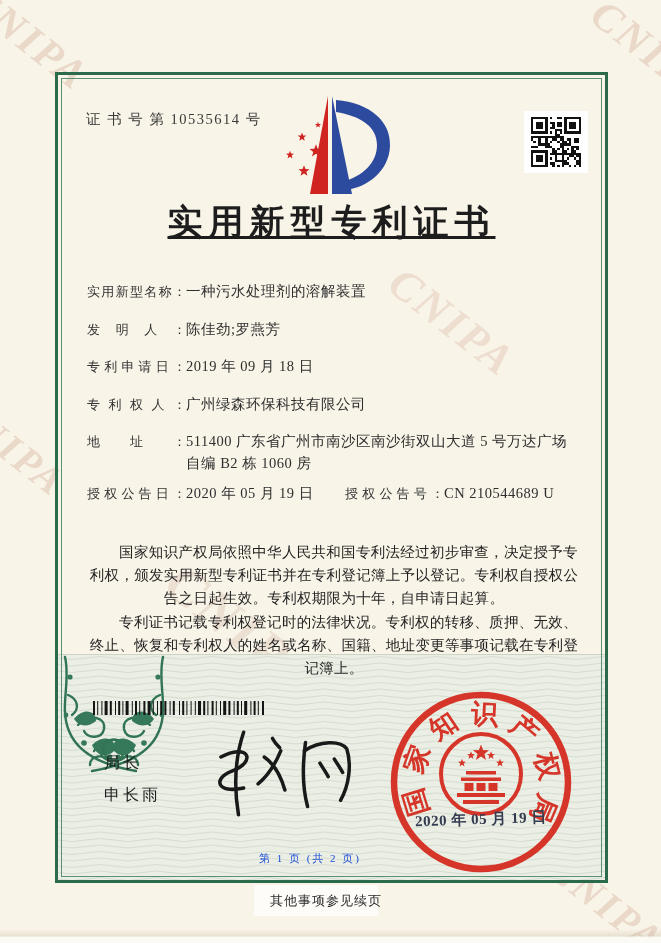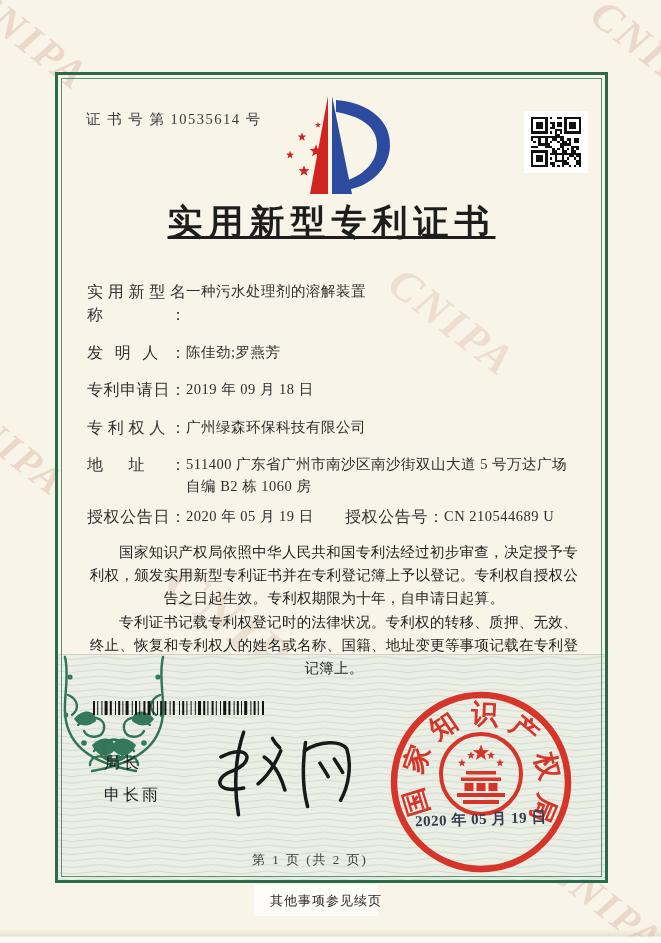--- a/index.html
+++ b/index.html
@@ -22,41 +22,41 @@
   
   .cert-number{position:absolute;left:86px;top:110px;font-size:14.5px;letter-spacing:1.5px;color:#3a3a3a;}
   .logo{position:absolute;left:266px;top:93px;width:130px;height:106px;}
   .qr-patch{position:absolute;left:524px;top:111px;width:64px;height:62px;background:#fefefe;
             display:flex;align-items:center;justify-content:center;}
   .title{position:absolute;left:55px;top:199px;width:553px;text-align:center;font-size:35px;
          font-weight:bold;letter-spacing:6px;color:#1d1d1d;text-decoration:underline;}
   
   .fields{position:absolute;left:87px;top:280px;width:492px;font-size:14.5px;color:#2e2e2e;}
   .frow{margin-bottom:14.5px;line-height:23px;}
-  .flabel{display:inline-block;width:99px;font-size:16px;text-align:justify;text-align-last:justify;
+  .flabel{display:inline-block;width:99px;font-size:13px;text-align:justify;text-align-last:justify;
           vertical-align:top;color:#333;}
   .fvalue{letter-spacing:.5px;}
   .fvalue2{padding-left:99px;line-height:21px;letter-spacing:.5px;}
   .fvalue.fixed{display:inline-block;width:159px;}
   
   .paras{position:absolute;left:87px;top:541px;width:494px;font-size:14.5px;line-height:23.2px;color:#1f1f1f;text-align:center;}
   .paras p{margin:0;text-indent:2em;letter-spacing:.3px;}
   
   .barcode{position:absolute;left:93px;top:701px;}
   
   .signer{position:absolute;left:104px;top:747px;font-family:Liberation Sans, sans-serif;
           font-size:16px;color:#1c1c1c;letter-spacing:3px;line-height:32px;}
   .sig{position:absolute;left:190px;top:726px;}
   
   .seal{position:absolute;left:386px;top:686px;width:190px;height:190px;opacity:.93;}
   .seal-date{position:absolute;left:396px;top:810px;width:170px;text-align:center;font-size:15px;
              font-weight:bold;color:#333c51;letter-spacing:.5px;transform:rotate(-2deg);}
   
-  .page-info{position:absolute;left:160px;top:851px;width:300px;text-align:center;font-size:13px;
-             color:#404040;letter-spacing:2px;}
+  .page-info{position:absolute;left:160px;top:851px;width:300px;text-align:center;font-size:11px;
+             color:#1d4ed8;letter-spacing:2px;}
   .note-patch{position:absolute;left:254px;top:885px;width:124px;height:31px;background:#fdfcf8;}
   .note{position:absolute;left:254px;top:892px;width:144px;text-align:center;font-size:13px;
         color:#2a2a2a;letter-spacing:1px;}
   .bottom-edge{position:absolute;left:0;bottom:0;width:100%;height:14px;
       background:linear-gradient(180deg,rgba(0,0,0,0) 0%,rgba(185,175,148,.28) 50%,#fcfaf4 58%,#fcfaf4 100%);}
 </style>
 </head>
 <body>
 
 <div class="page">

